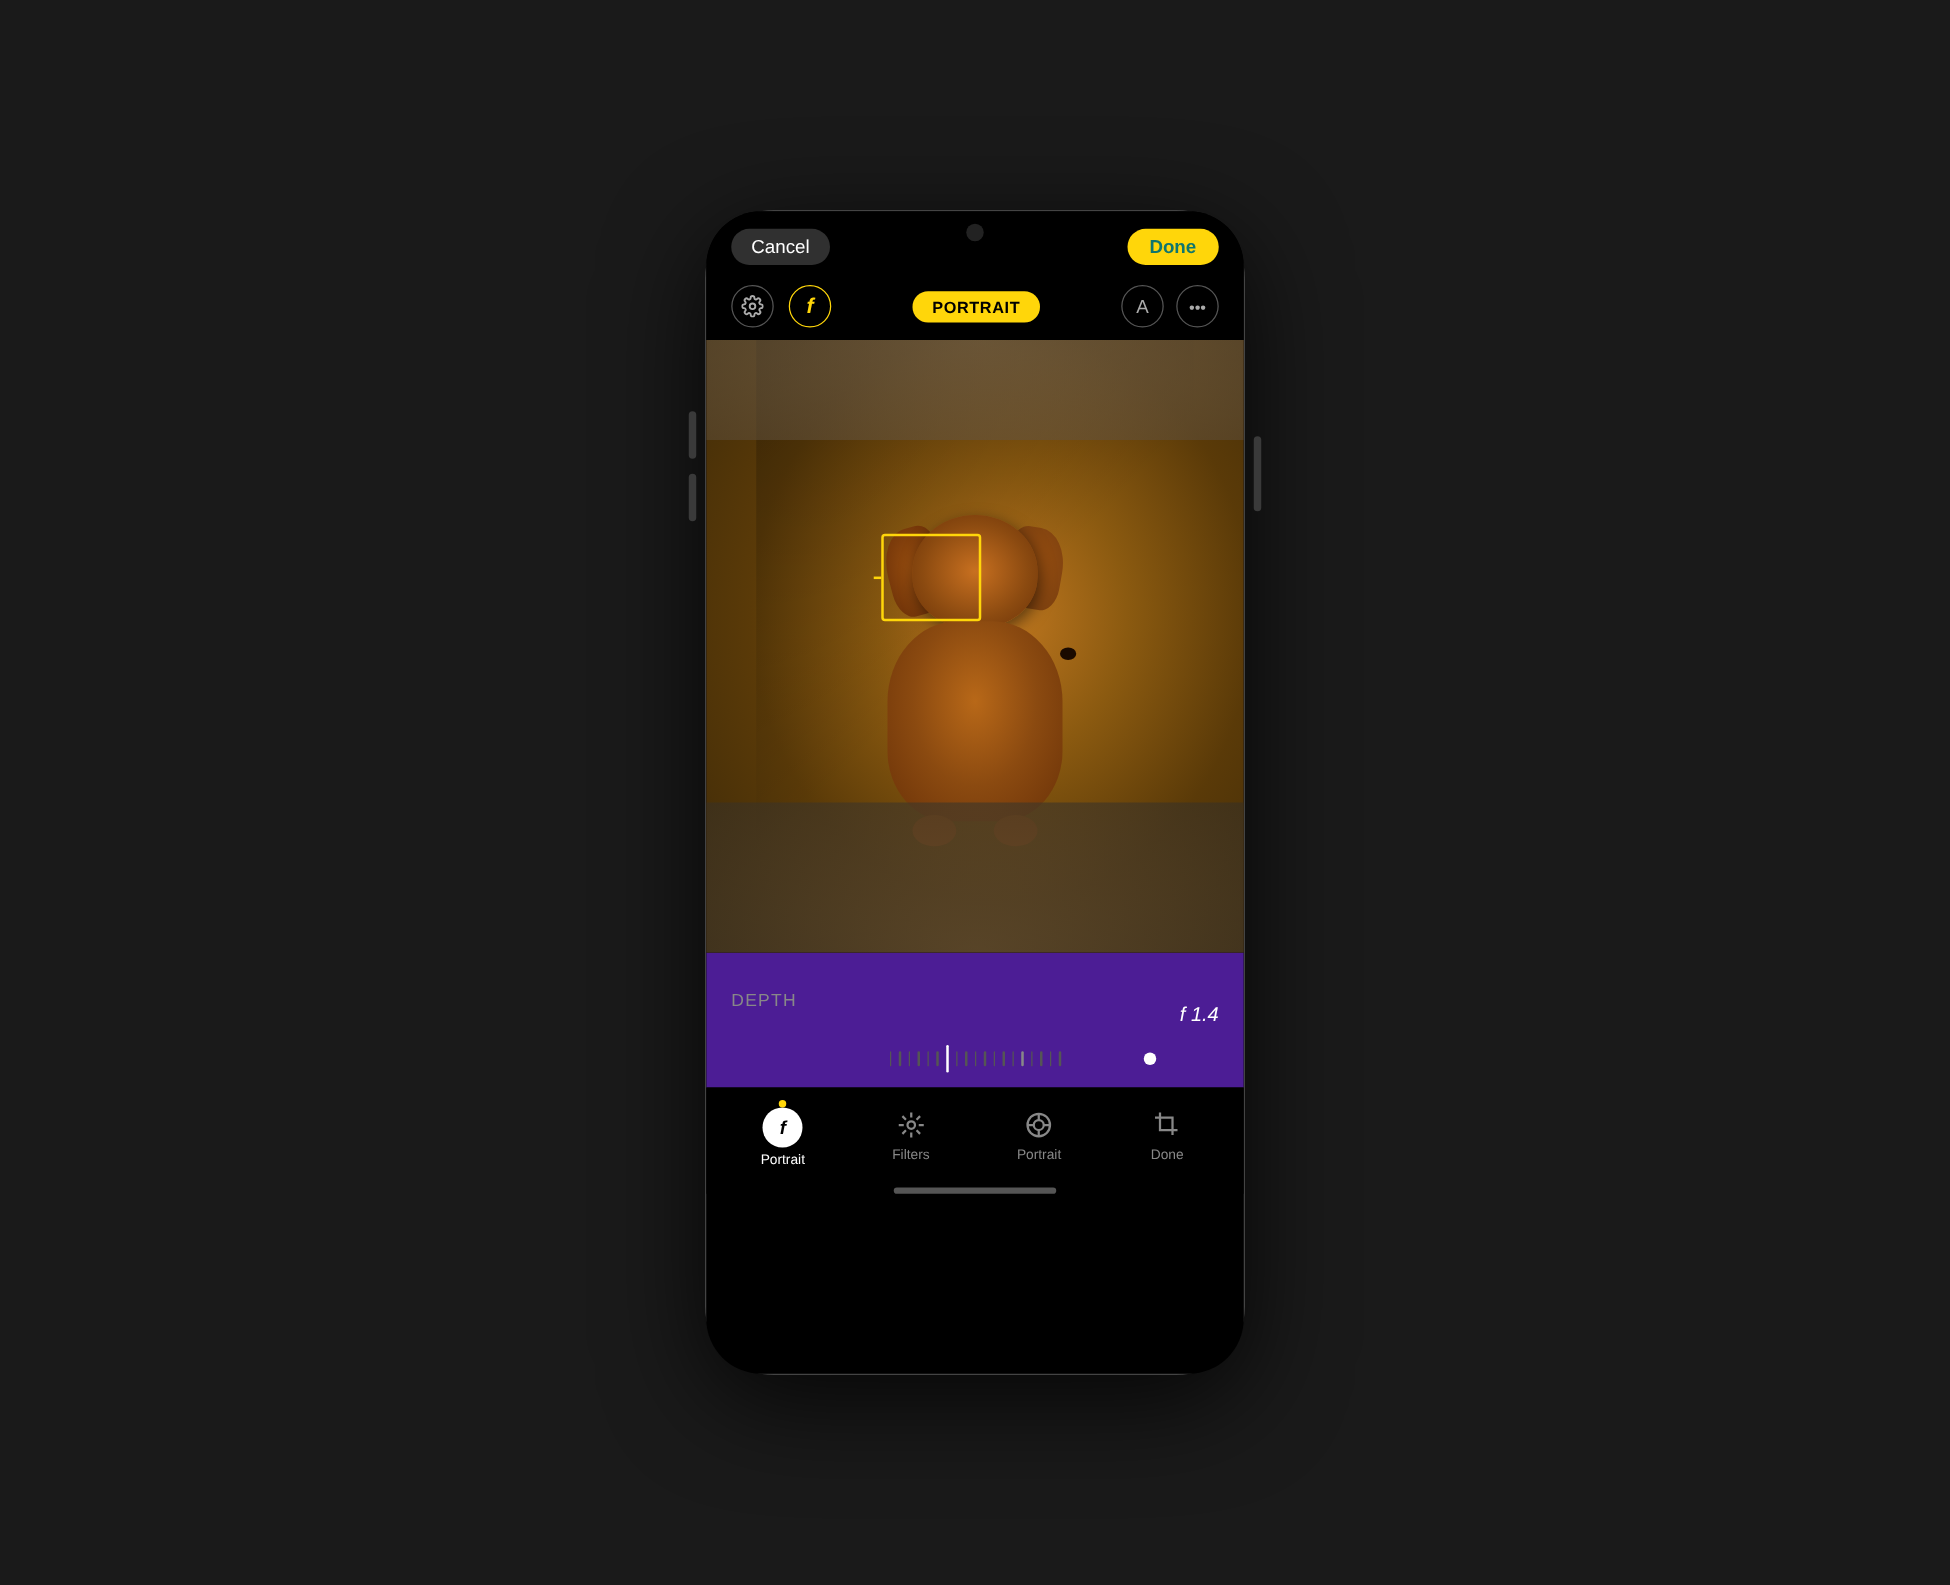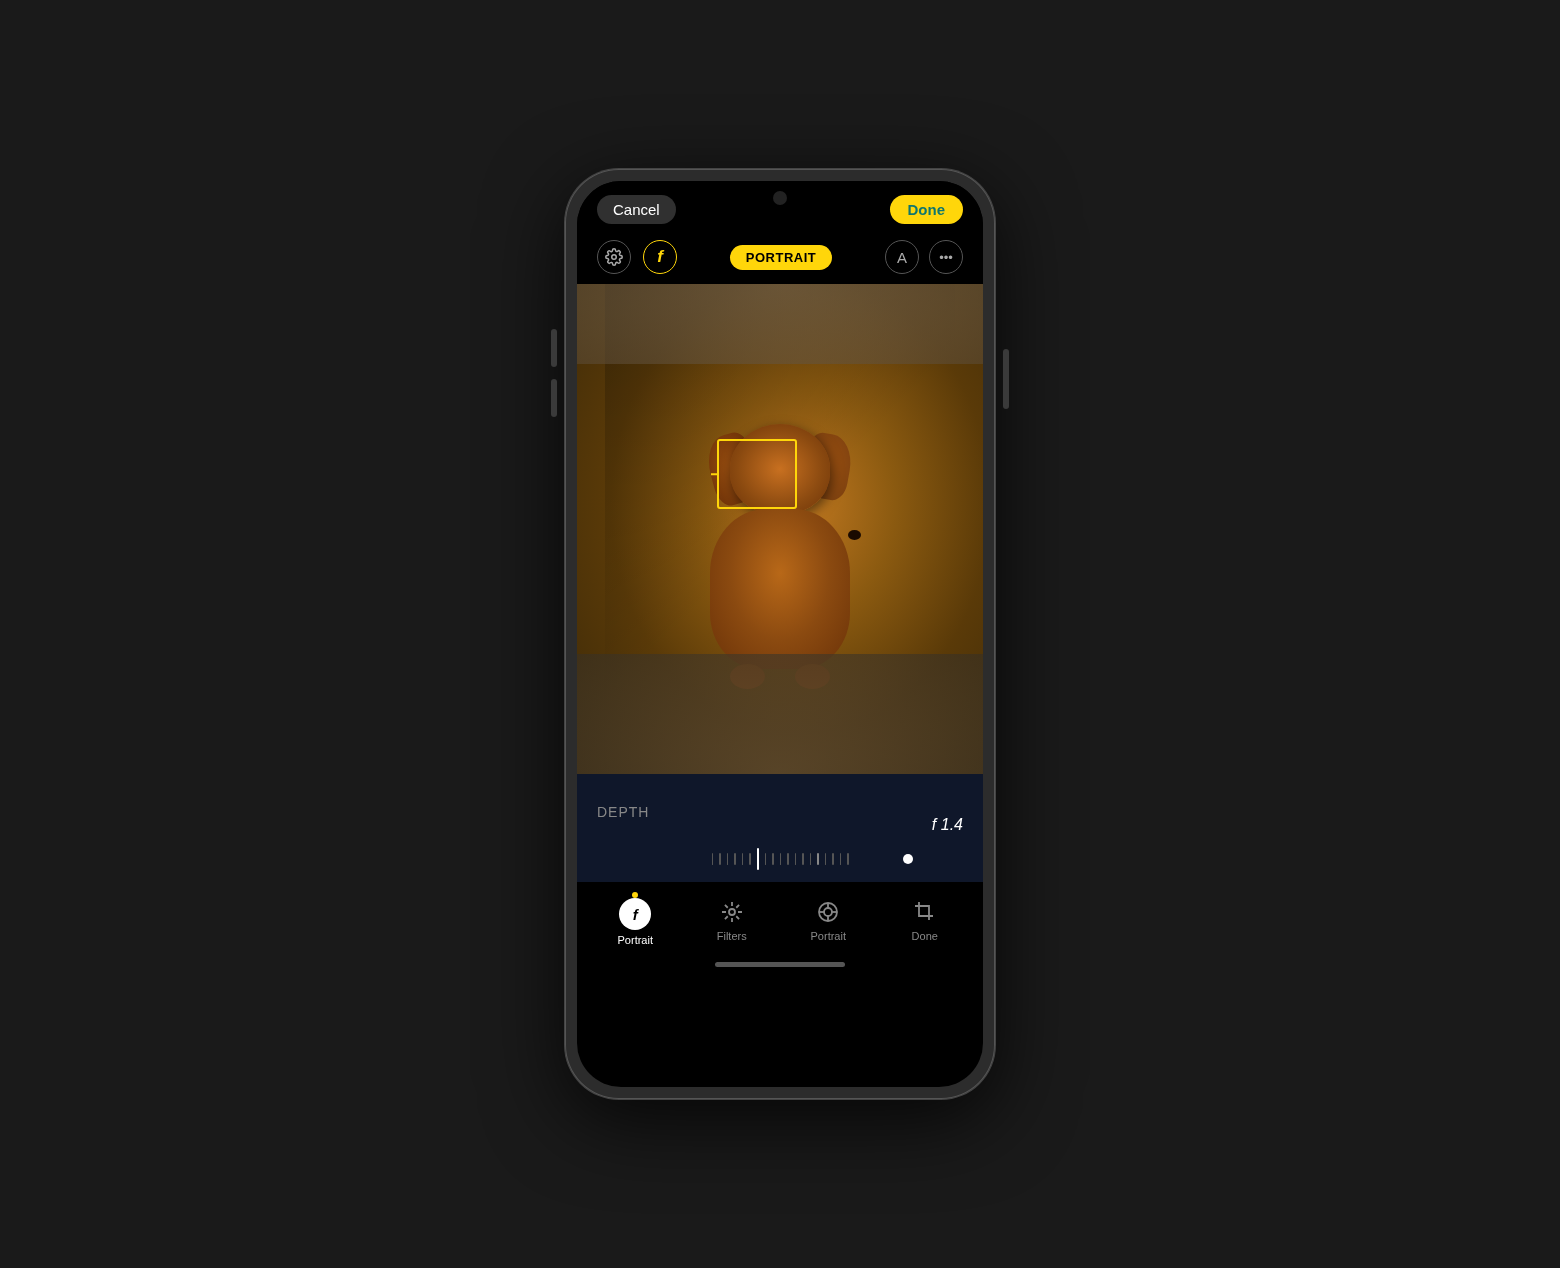--- a/index.html
+++ b/index.html
@@ -11,21 +11,20 @@
       width: 1560px;
       height: 1268px;
       font-family: -apple-system, BlinkMacSystemFont, 'SF Pro Display', sans-serif;
     }
 
     .phone-outer {
       width: 430px;
       height: 930px;
       background: #2c2c2c;
       border-radius: 54px;
-      padding: 12px;
       box-shadow:
         0 0 0 1px #444,
         0 20px 80px rgba(0,0,0,0.8),
         inset 0 0 0 1px #555;
       position: relative;
     }
 
     .phone-inner {
       width: 100%;
       height: 100%;
@@ -336,21 +335,21 @@
       left: 50%;
       transform: translateX(-50%);
       width: 350px;
       height: 490px;
       background: linear-gradient(135deg, rgba(0,0,0,0.25) 0%, transparent 50%);
       pointer-events: none;
     }
 
     
     .depth-area {
-      background: #0f172a;
+      background: #4c1d95;
       padding: 16px 20px 8px;
     }
 
     .depth-row {
       display: flex;
       align-items: center;
       justify-content: space-between;
       margin-bottom: 10px;
     }
 

